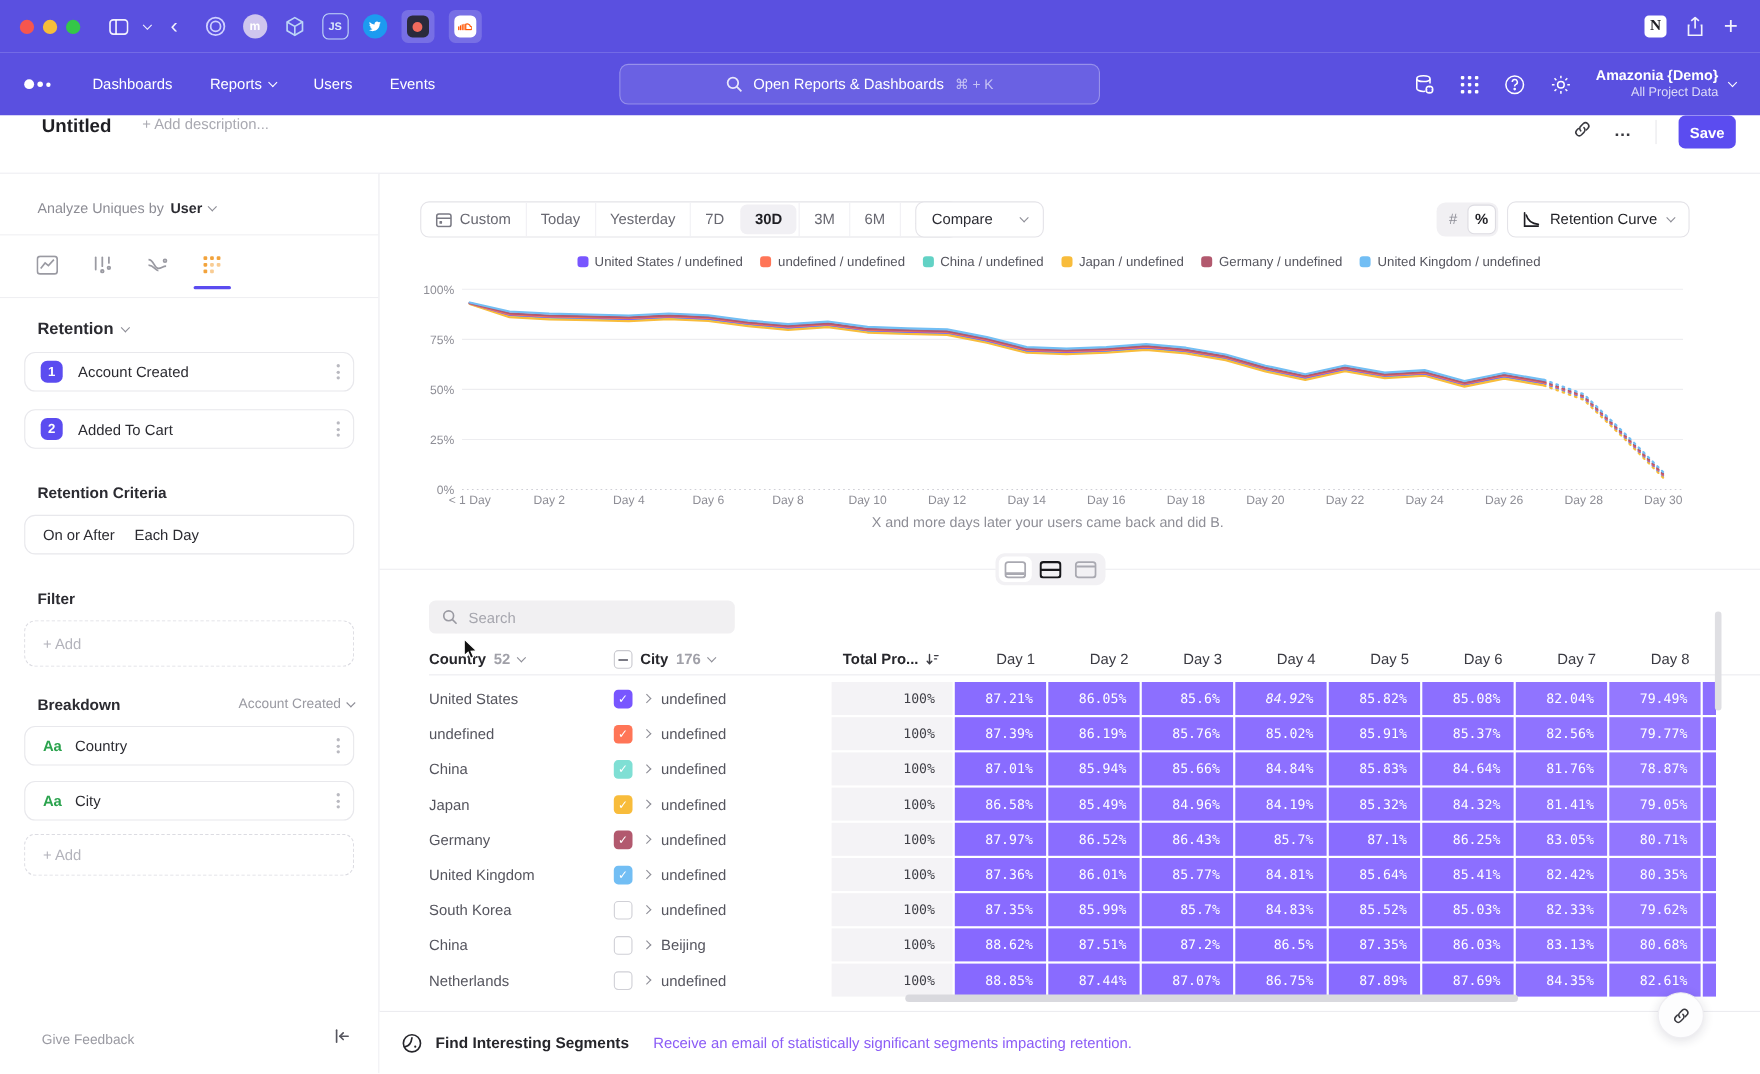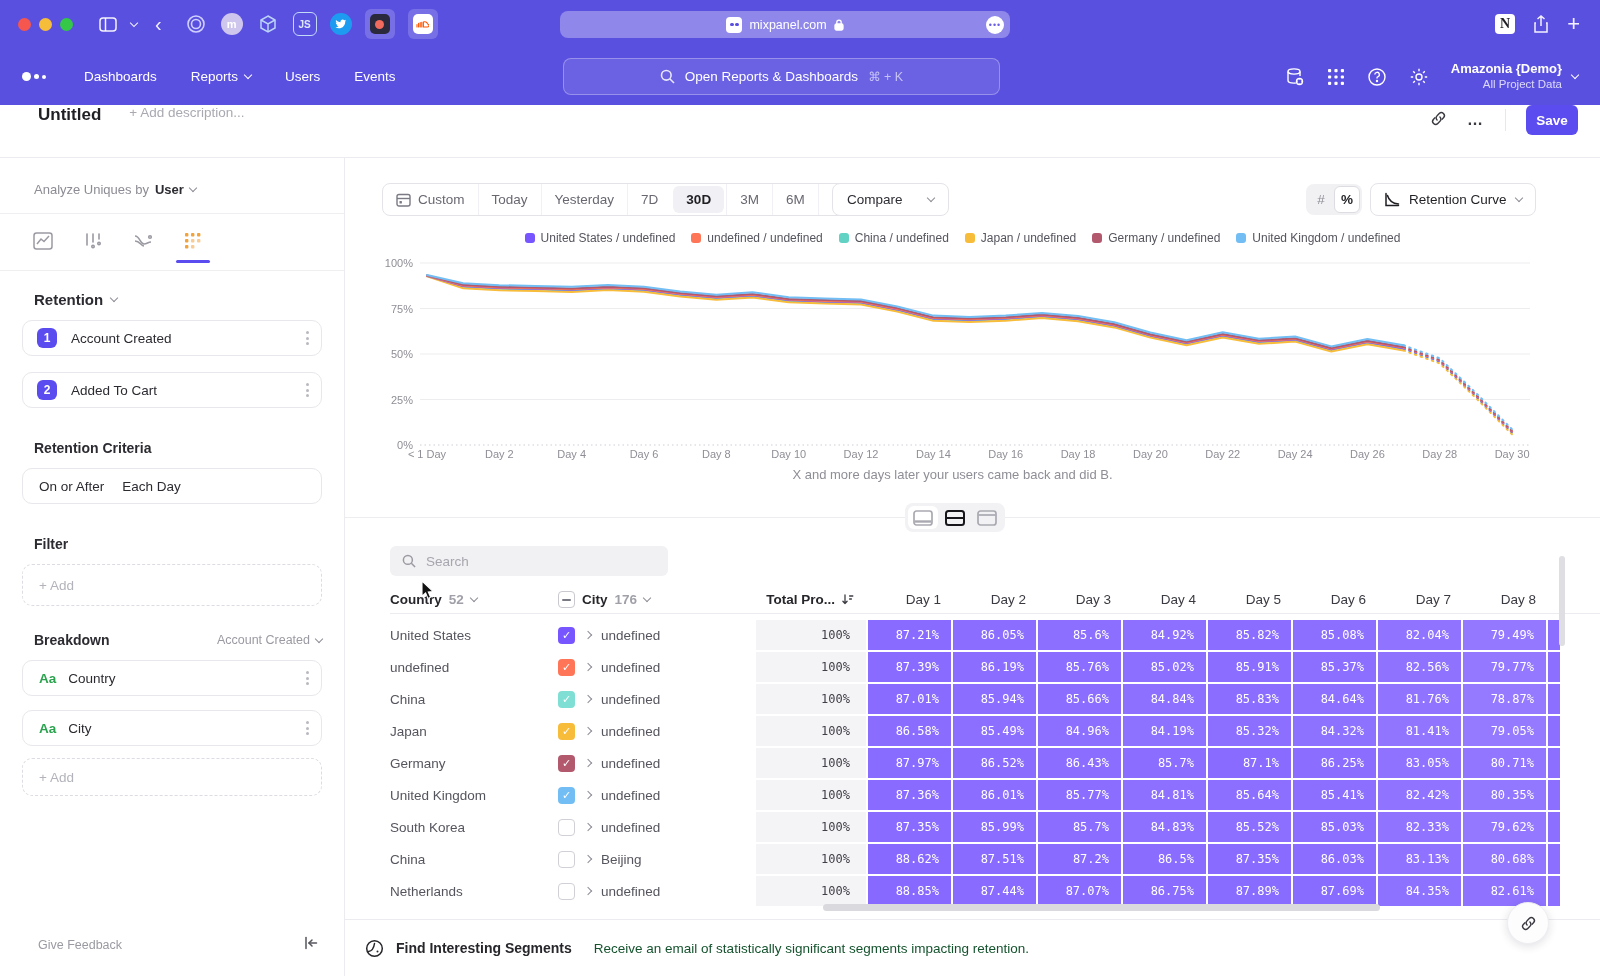--- a/index.html
+++ b/index.html
@@ -117,21 +117,21 @@
   .cb.ind{background:#fff;border:1.5px solid #c9c9cf;color:#7a7a84}
   .cell-total{background:#f4f3f6;height:30px;display:flex;align-items:center;justify-content:flex-end;padding-right:16px;font-family:"DejaVu Sans Mono",monospace;font-size:12px;color:#3f3f46;margin-right:2px}
   .cell-day{height:30px;display:flex;align-items:center;justify-content:flex-end;padding-right:12px;font-family:"DejaVu Sans Mono",monospace;font-size:12px;color:#fff;margin-right:2px;cursor:pointer}
   .cell-sliver{height:30px;background:rgba(120,86,255,.85)}
   .hscroll{position:absolute;left:823px;top:904px;width:557px;height:7px;border-radius:4px;background:#d9d9de}
   .vscroll{position:absolute;left:1559px;top:556px;width:6px;height:90px;border-radius:3px;background:#dfdfe3}
 
   
   .mfooter{position:absolute;left:345px;top:919px;width:1255px;height:57px;border-top:1px solid #ececf0;background:#fff;display:flex;align-items:center}
   .mf-title{font-size:14px;font-weight:700;color:#26262b;margin-left:12px}
-  .mf-desc{font-size:13.5px;color:#14532d;margin-left:22px}
+  .mf-desc{font-size:13.5px;color:#8b5cf6;margin-left:22px}
   .fab{position:absolute;left:1507px;top:902px;width:42px;height:42px;border-radius:50%;background:#fdfdfe;border:1px solid #eeedf1;box-shadow:0 2px 10px rgba(30,30,60,.14);display:flex;align-items:center;justify-content:center;color:#3a3a40;cursor:pointer}
   .cursor{position:absolute;left:421px;top:580px;z-index:50;pointer-events:none}
 </style>
 </head>
 <body>
 
 <div class="screen">
 
   <div class="chrome">
     <div class="lights">
@@ -174,32 +174,20 @@
             <span style="width:9px;height:9px;border-radius:50%;background:#f06a5d;display:block"></span>
           </span>
         </span>
       <span class="ext boxed">
           <span style="width:20px;height:20px;background:#fff;border-radius:5px;display:flex;align-items:center;justify-content:center">
             <svg width="13" height="8" viewBox="0 0 13 8">
               <path d="M1 7V4.5M2.6 7V3.4M4.2 7V2.6M5.8 7V2.2M7.4 7V2c1.8-.7 3.8.2 4.2 2 .9 0 1.4.7 1.4 1.5S12.3 7 11.5 7z" stroke="#f50" stroke-width="1.1" fill="none" stroke-linecap="round"></path>
             </svg>
           </span>
         </span>
-    </div>
-    <div class="urlbar">
-      <span class="favicon">
-          <i></i>
-          <i></i>
-        </span>
-      <span>mixpanel.com</span>
-      <svg width="10" height="12" viewBox="0 0 10 12" fill="none" stroke="#fff" stroke-width="1.3">
-          <rect x="1" y="5" width="8" height="6" rx="1.5" fill="#fff"></rect>
-          <path d="M2.8 5V3.4a2.2 2.2 0 0 1 4.4 0V5"></path>
-        </svg>
-      <span class="url-more">•••</span>
     </div>
     <div class="chrome-right">
       <span class="notion">N</span>
       <span class="c-ic">
           <svg width="16" height="18" viewBox="0 0 16 18" fill="none" stroke="rgba(255,255,255,.92)" stroke-width="1.5">
             <path d="M8 1v10M4.5 4 8 1l3.5 3"></path>
             <path d="M3 8H2v9h12V8h-1"></path>
           </svg>
         </span>
       <span class="c-ic" style="font-size:22px;font-weight:300">+</span>
@@ -582,21 +570,21 @@
           <div class="c-name">United States</div>
           <div class="c-city">
             <span class="cb" style="background: rgb(120, 86, 255);">✓</span>
             <span class="chev r"></span>
             <span class="nm">undefined</span>
           </div>
           <div class="cell-total">100%</div>
           <div class="cell-day" style="background: rgba(120, 86, 255, 0.87);">87.21%</div>
           <div class="cell-day" style="background: rgba(120, 86, 255, 0.86);">86.05%</div>
           <div class="cell-day" style="background: rgba(120, 86, 255, 0.855);">85.6%</div>
-          <div class="cell-day" style="background: rgba(120, 86, 255, 0.847);">84.92%</div>
+          <div class="cell-day" style="background: rgba(120, 86, 255, 0.847); font-style: italic;">84.92%</div>
           <div class="cell-day" style="background: rgba(120, 86, 255, 0.86);">85.82%</div>
           <div class="cell-day" style="background: rgba(120, 86, 255, 0.85);">85.08%</div>
           <div class="cell-day" style="background: rgba(120, 86, 255, 0.82);">82.04%</div>
           <div class="cell-day" style="background: rgba(120, 86, 255, 0.796);">79.49%</div>
           <div class="cell-sliver"></div>
         </div>
         <div class="trow drow">
           <div class="c-name">undefined</div>
           <div class="c-city">
             <span class="cb" style="background: rgb(255, 117, 87);">✓</span>

